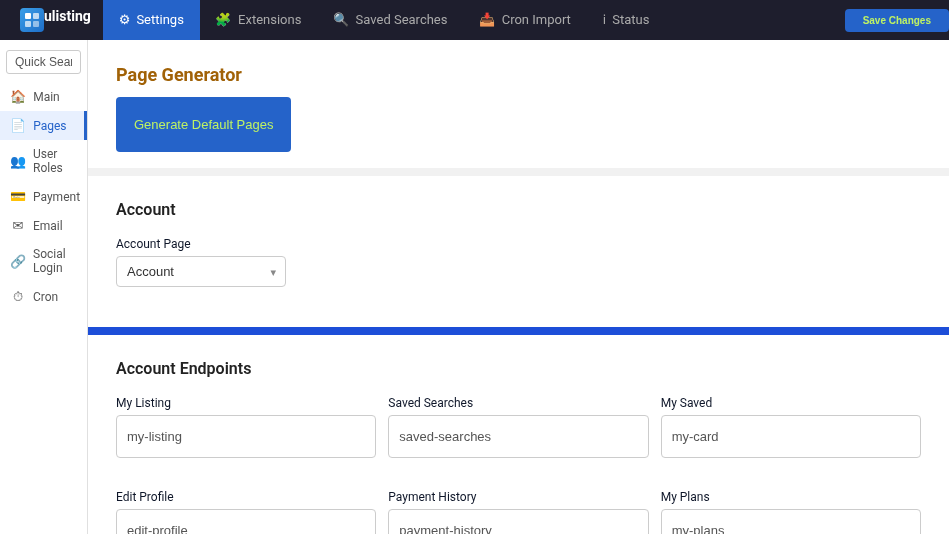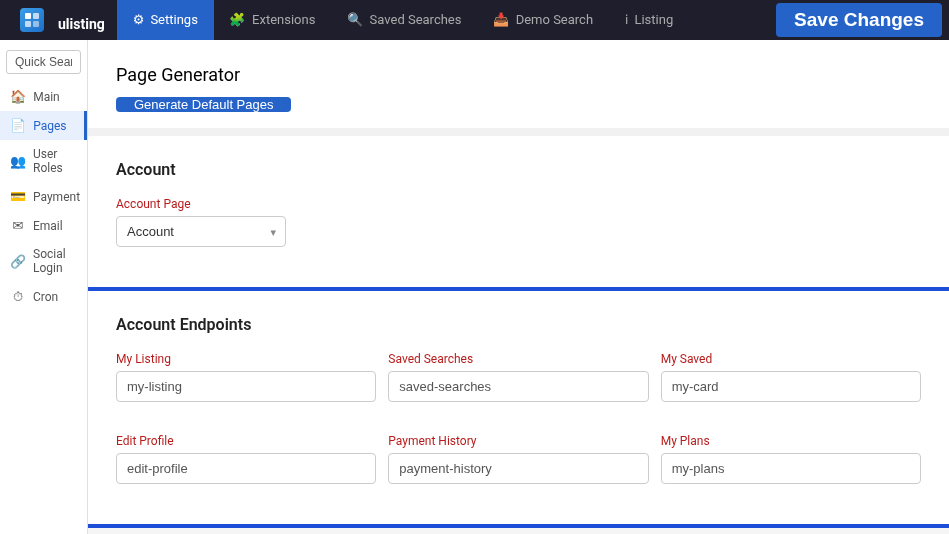--- a/index.html
+++ b/index.html
@@ -4,40 +4,40 @@
   <style>
     * { box-sizing: border-box; margin: 0; padding: 0; }
     body { font-family: -apple-system, BlinkMacSystemFont, 'Segoe UI', Roboto, sans-serif; font-size: 13px; background: #f1f1f1; color: #333; }
 
     
     .top-nav {
       display: flex; align-items: center; background: #1e1e2d; height: 40px;
       padding: 0 0 0 8px; position: relative;
     }
     .logo-area {
-      display: flex; align-items: flex-end; gap: 14px; padding: 0 12px;
+      display: flex; align-items: flex-start; gap: 0; padding: 0 12px;
       color: #fff; font-weight: 700; font-size: 14px;
     }
     .logo-box {
       width: 24px; height: 24px; background: linear-gradient(135deg, #3b9fe8, #1e6ec8);
       border-radius: 4px; display: flex; align-items: center; justify-content: center;
       color: #fff; font-size: 11px; font-weight: 900;
     }
     .nav-tabs { display: flex; height: 100%; }
     .nav-tab {
       display: flex; align-items: center; gap: 6px; padding: 0 16px;
       color: #aaa; cursor: pointer; font-size: 13px; height: 100%;
       border-bottom: 2px solid transparent;
     }
     .nav-tab.active { background: #2563c9; color: #fff; }
     .nav-tab-icon { font-size: 13px; }
     .save-btn {
-      margin-left: auto; background: #2563c9; color: #ffffff; border: none;
-      padding: 6px 18px; border-radius: 4px; cursor: pointer; font-size: 19px;
-      font-weight: 600; margin-right: 7px; white-space: nowrap;
+      margin-left: auto; background: #2563c9; color: #bef264; border: none;
+      padding: 6px 18px; border-radius: 4px; cursor: pointer; font-size: 10px;
+      font-weight: 600; margin-right: 0; white-space: nowrap;
     }
 
     
     .layout { display: flex; height: calc(100vh - 40px); overflow: hidden; }
 
     
     .sidebar {
       width: 88px; background: #fff; border-right: 1px solid #e0e0e0;
       display: flex; flex-direction: column; padding-top: 6px; flex-shrink: 0;
     }
@@ -51,55 +51,55 @@
       cursor: pointer; color: #555; font-size: 12px; border-radius: 0;
     }
     .sidebar-item.active { background: #e8f0fe; color: #2563c9; border-right: 3px solid #2563c9; }
     .sidebar-icon { font-size: 13px; min-width: 16px; text-align: center; }
 
     
     .main-content { flex: 1; overflow-y: auto; background: #f5f5f5; }
 
     .page-header {
       background: #fff; padding: 14px 24px; border-bottom: 1px solid #e0e0e0;
-      font-size: 18px; font-weight: 400; color: #000000;
+      font-size: 18px; font-weight: 700; color: #a16207;
     }
     .gen-btn {
-      background: #2563c9; color: #ffffff; border: none; padding: 0 18px;
+      background: #2563c9; color: #bef264; border: none; padding: 20px 18px;
       border-radius: 4px; cursor: pointer; font-size: 13px; font-weight: 500;
     }
 
     .section {
       background: #fff; margin: 0; padding: 24px 28px;
-      border-bottom: 4px solid #1d4ed8;
+      border-bottom: 8px solid #1d4ed8;
     }
     .section-title {
       font-size: 16px; font-weight: 600; color: #222; margin-bottom: 18px;
     }
 
     .field-group { margin-bottom: 16px; }
-    .field-label { font-size: 12px; color: #b91c1c; margin-bottom: 5px; display: block; }
+    .field-label { font-size: 12px; color: #0f172a; margin-bottom: 5px; display: block; }
 
     .select-wrap { position: relative; display: inline-block; }
     .select-field {
       appearance: none; -webkit-appearance: none;
       border: 1px solid #ccc; border-radius: 4px; padding: 7px 32px 7px 10px;
       font-size: 13px; background: #fff; color: #333; cursor: pointer;
       min-width: 170px; outline: none;
     }
     .select-arrow {
       position: absolute; right: 10px; top: 50%; transform: translateY(-50%);
       pointer-events: none; color: #888; font-size: 11px;
     }
 
     .endpoints-grid {
       display: grid; grid-template-columns: repeat(3, 1fr); gap: 16px 12px;
     }
     .text-input {
-      border: 1px solid #ccc; border-radius: 4px; padding: 7px 10px;
+      border: 1px solid #ccc; border-radius: 4px; padding: 13px 10px;
       font-size: 13px; color: #555; width: 100%; outline: none;
       background: #fff;
     }
   </style>
 </head>
 <body>
 
 <nav class="top-nav">
   <div class="logo-area">
     <div class="logo-box">
@@ -121,25 +121,25 @@
     <div class="nav-tab">
       <span class="nav-tab-icon">🧩</span>
       <span>Extensions</span>
     </div>
     <div class="nav-tab">
       <span class="nav-tab-icon">🔍</span>
       <span>Saved Searches</span>
     </div>
     <div class="nav-tab">
       <span class="nav-tab-icon">📥</span>
-      <span>Demo Search</span>
+      <span>Cron Import</span>
     </div>
     <div class="nav-tab">
       <span class="nav-tab-icon">ℹ</span>
-      <span>Listing</span>
+      <span>Status</span>
     </div>
   </div>
 
   <button class="save-btn">Save Changes</button>
 </nav>
 
 <div class="layout">
 
   <aside class="sidebar">
     <input class="search-box" type="text" value="Quick Search" placeholder="Quick Search" style="">

